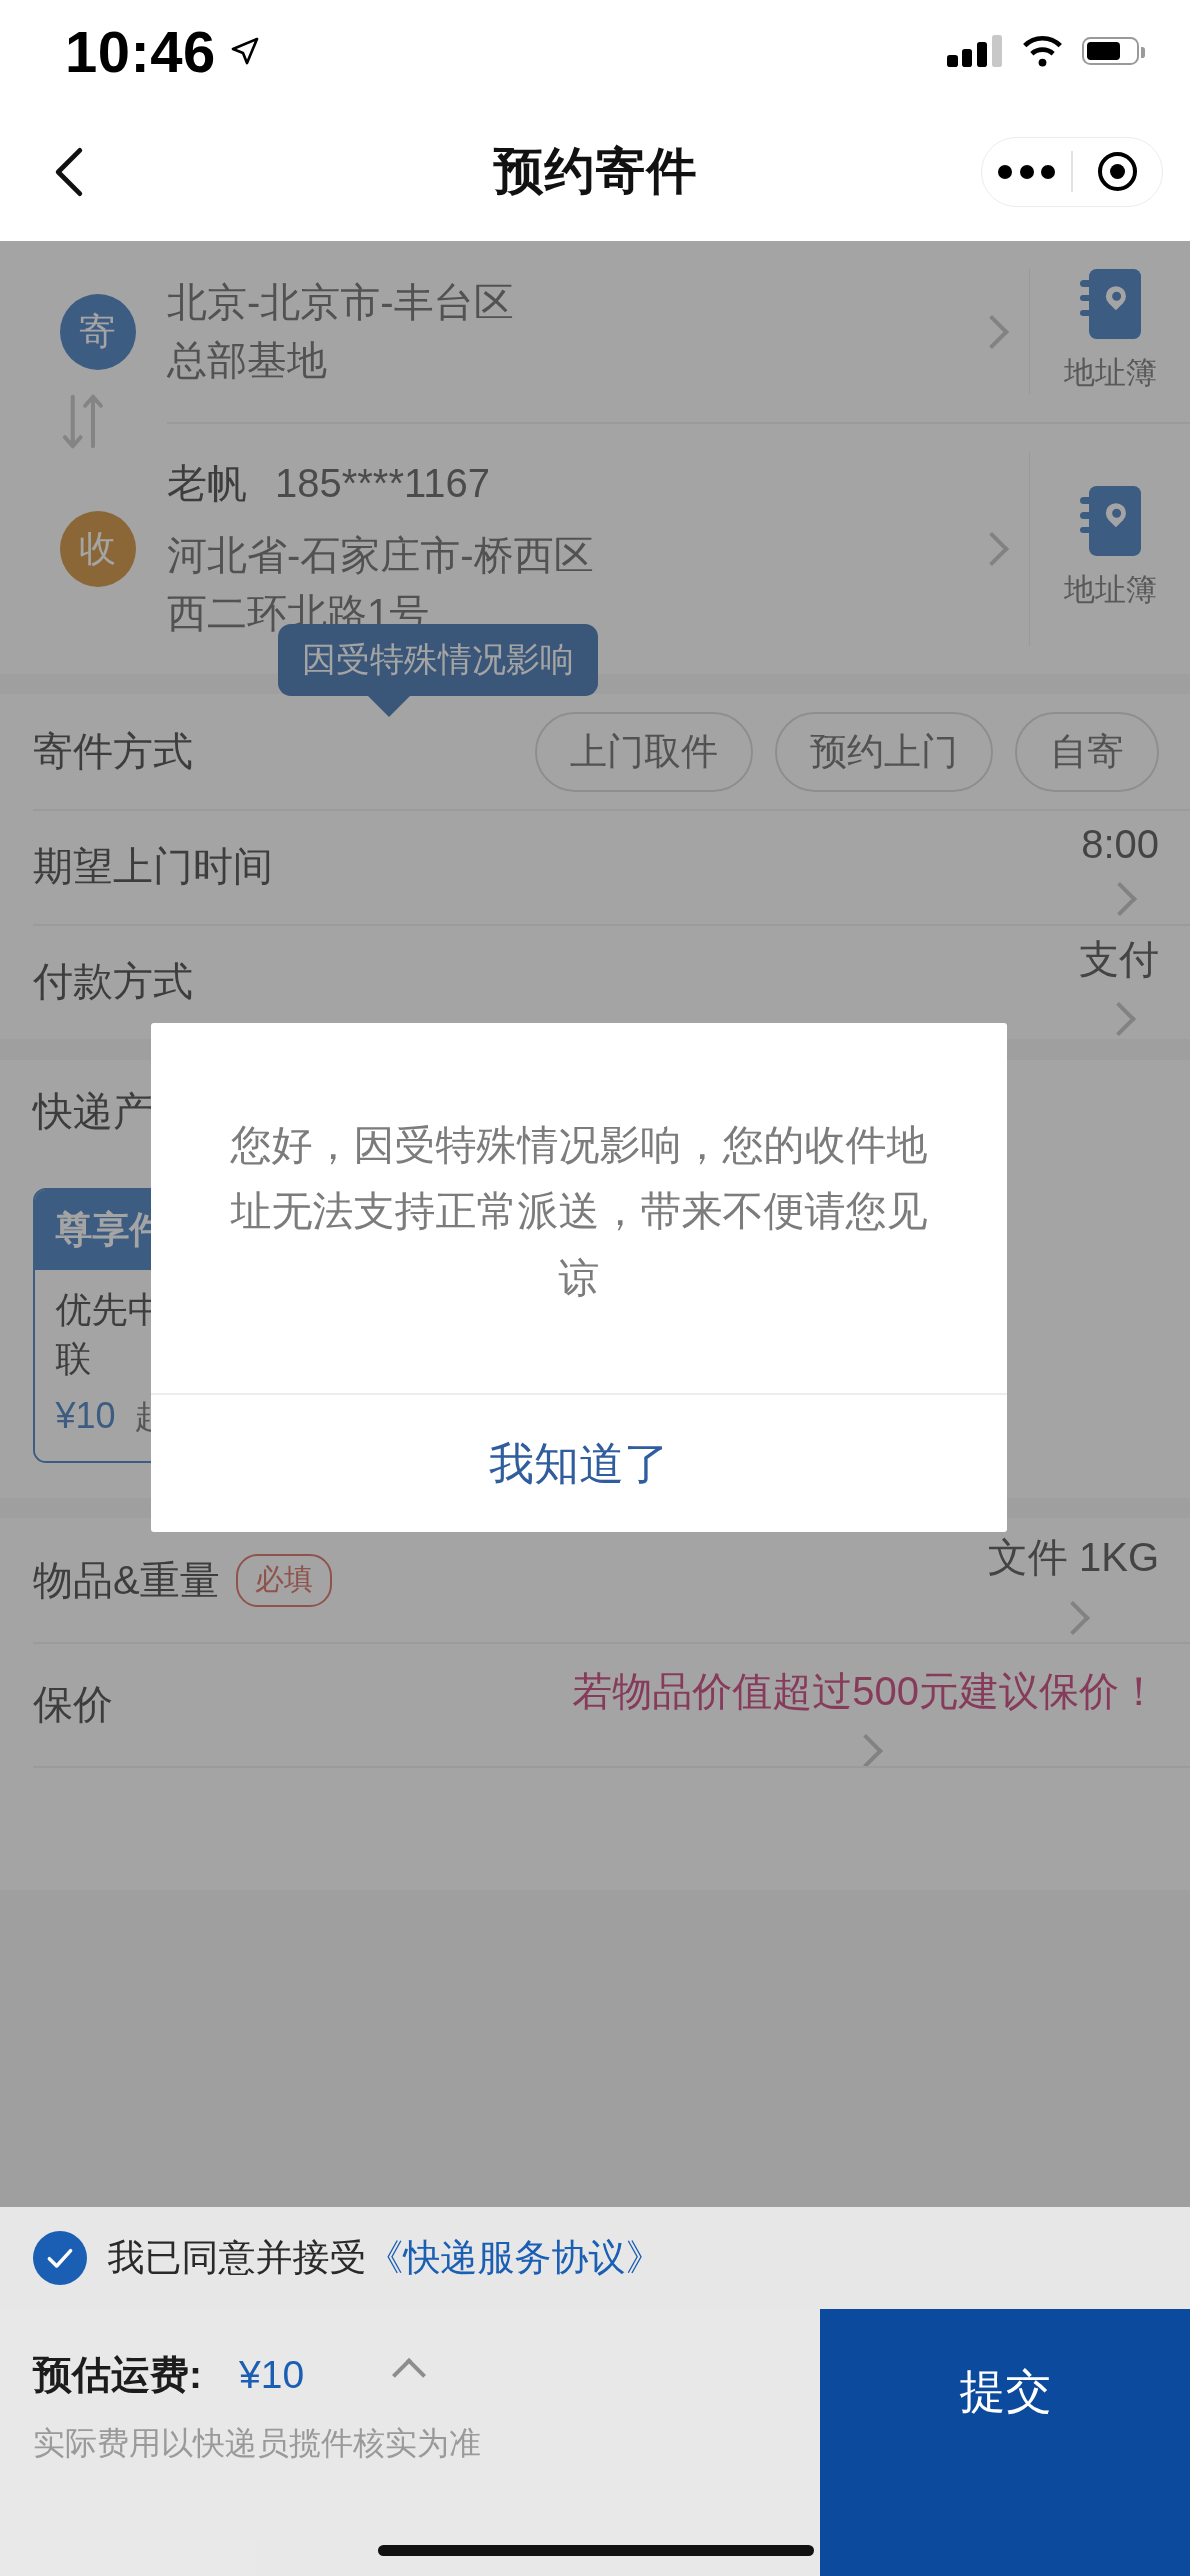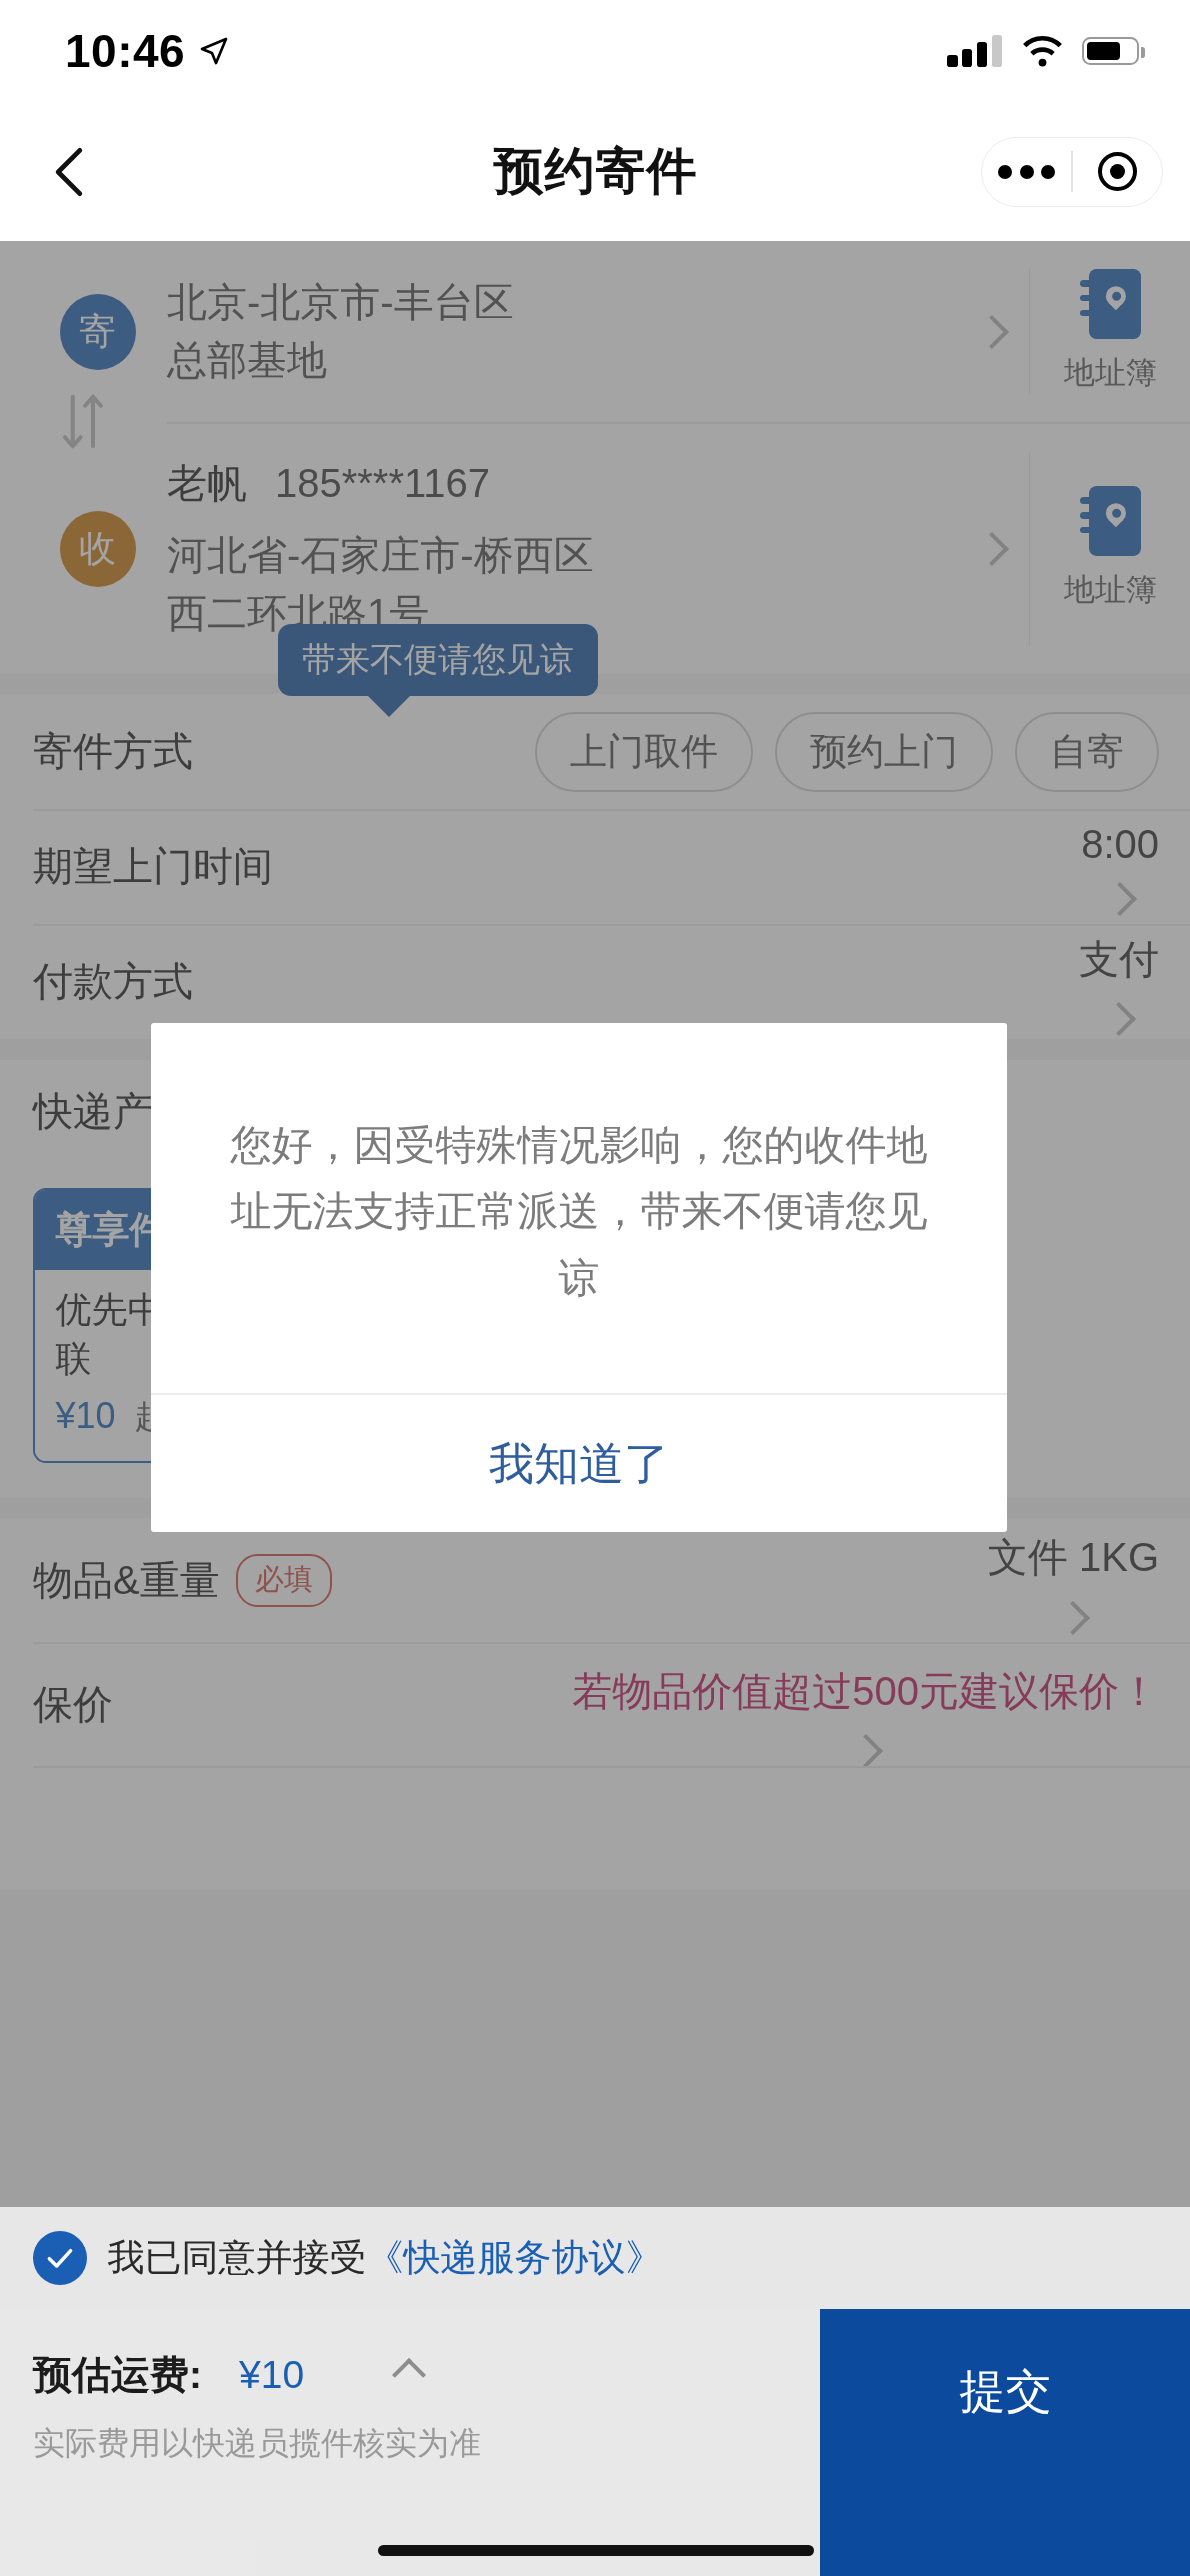--- a/index.html
+++ b/index.html
@@ -18,21 +18,21 @@
   
   .statusbar {
     position: absolute; top: 0; left: 0;
     width: 1191px; height: 102px;
     background: #ffffff;
     display: flex; align-items: center; justify-content: space-between;
     padding: 0 52px 0 65px;
     z-index: 60;
   }
   .sb-left { display: flex; align-items: center; gap: 13px; }
-  .sb-time { font-size: 46px; font-weight: 600; color: #000; letter-spacing: 0.5px; }
+  .sb-time { font-size: 58px; font-weight: 600; color: #000; letter-spacing: 0.5px; }
   .sb-loc { width: 32px; height: 32px; }
   .sb-right { display: flex; align-items: center; gap: 18.5px; }
   .sig { display: flex; align-items: flex-end; gap: 4.6px; height: 32px; }
   .sig i { display: block; width: 10.2px; background: #000; border-radius: 2.8px; }
   .sig i:nth-child(1) { height: 12px; }
   .sig i:nth-child(2) { height: 18.5px; }
   .sig i:nth-child(3) { height: 25px; }
   .sig i:nth-child(4) { height: 32px; background: #c8c8c8; }
   .batt {
     width: 57px; height: 28px; border: 2.8px solid #9a9a9a; border-radius: 8.3px;
@@ -377,21 +377,21 @@
           </span>
           <span class="book-label">地址簿</span>
         </div>
       </div>
     </div>
 
     <div class="gap"></div>
 
     <div class="card">
       <div class="row">
-        <span class="tooltip">带来不便请您见谅</span>
+        <span class="tooltip">因受特殊情况影响</span>
         <span class="row-label">寄件方式</span>
         <span class="pills">
           <span class="pill">上门取件</span>
           <span class="pill">预约上门</span>
           <span class="pill">自寄</span>
         </span>
       </div>
 
       <div class="row">
         <span class="row-label">期望上门时间</span>

